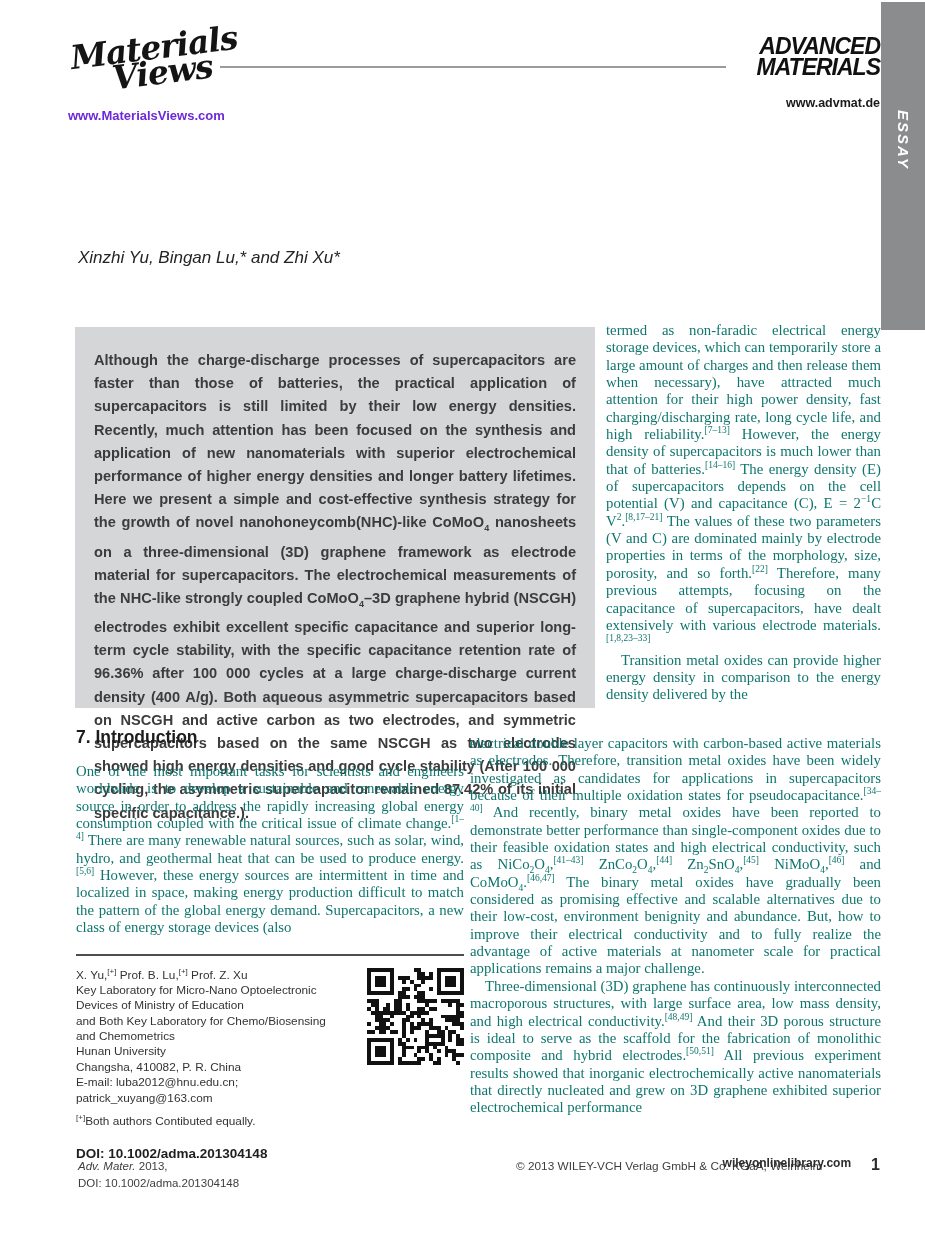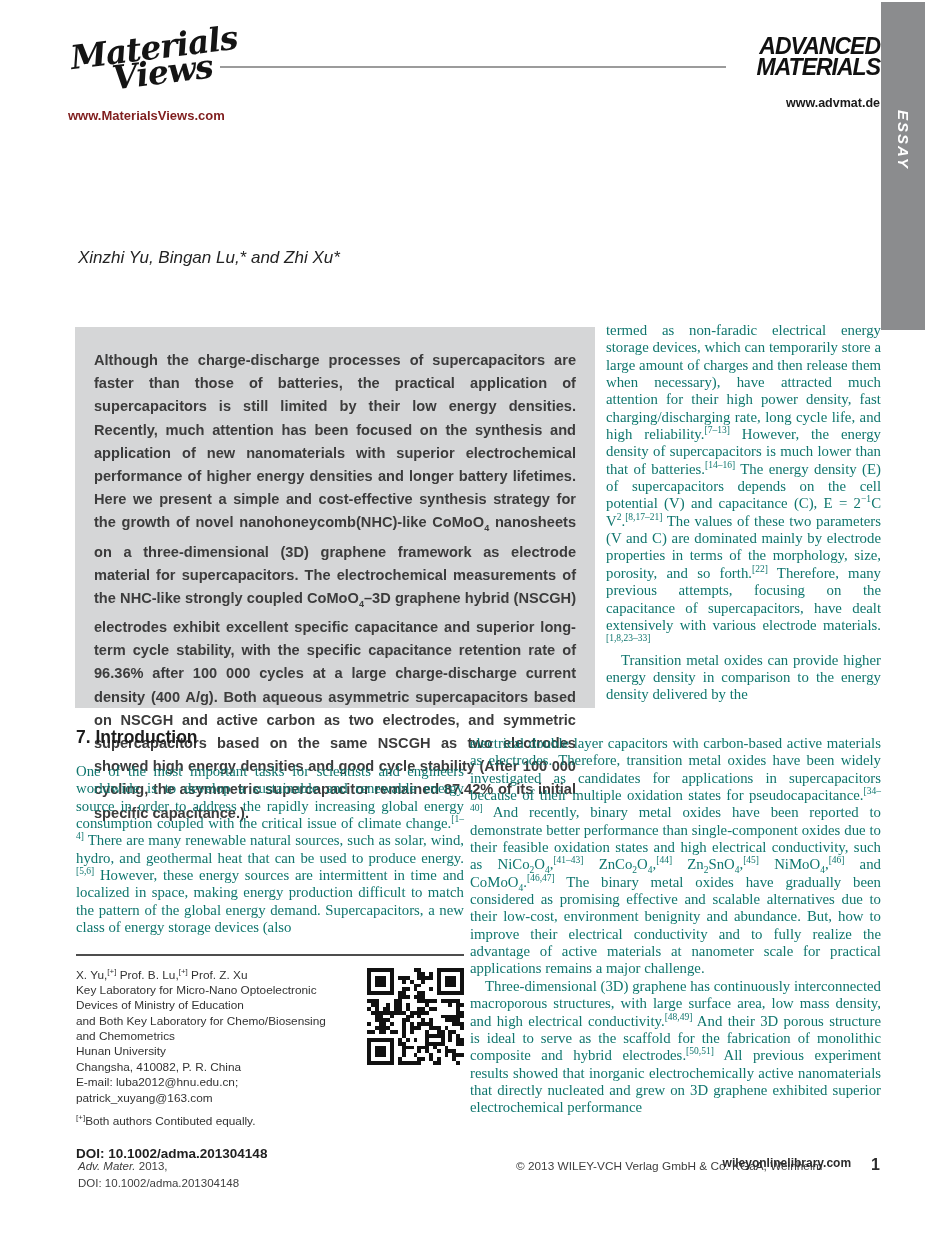--- a/index.html
+++ b/index.html
@@ -15,21 +15,21 @@
   .essay-label {
     position:absolute; top:108px; left:50%; transform:translateX(-50%);
     writing-mode:vertical-rl; color:#ffffff; font-weight:bold; font-style:italic;
     font-size:15px; letter-spacing:2px;
   }
   .mv-logo { position:absolute; left:70px; top:28px; color:#141414; }
   .mv-w1 { display:block; font-family:"DejaVu Serif", serif; font-style:italic; font-weight:bold;
            font-size:33px; transform:rotate(-7deg); letter-spacing:-1px; }
   .mv-w2 { display:block; font-family:"DejaVu Serif", serif; font-style:italic; font-weight:bold;
            font-size:33px; margin-top:-16px; margin-left:42px; transform:rotate(-7deg); letter-spacing:-1px; }
-  .mv-url { position:absolute; left:68px; top:108px; font-weight:bold; font-size:13px; color:#7f1d1d; }
+  .mv-url { position:absolute; left:68px; top:108px; font-weight:bold; font-size:13px; color:#6d28d9; }
   .header-rule { position:absolute; left:220px; top:66px; width:506px; height:2px; background:#9b9b9b; }
   .am-logo { position:absolute; right:45px; top:36px; text-align:right;
              font-style:italic; font-weight:900; font-size:23px; line-height:21px;
              letter-spacing:-1px; color:#111111;margin-left:36px; }
   .am-url  { position:absolute; right:45px; top:96px; font-weight:bold; font-size:12.5px; color:#1a1a1a; }
 
   
   .title { position:absolute; left:78px; top:112px; width:795px;
            font-size:28.5px; line-height:39px; font-weight:bold; color:#1d1d1d; letter-spacing:-0.2px; }
   .title sub { font-size:62%; }

